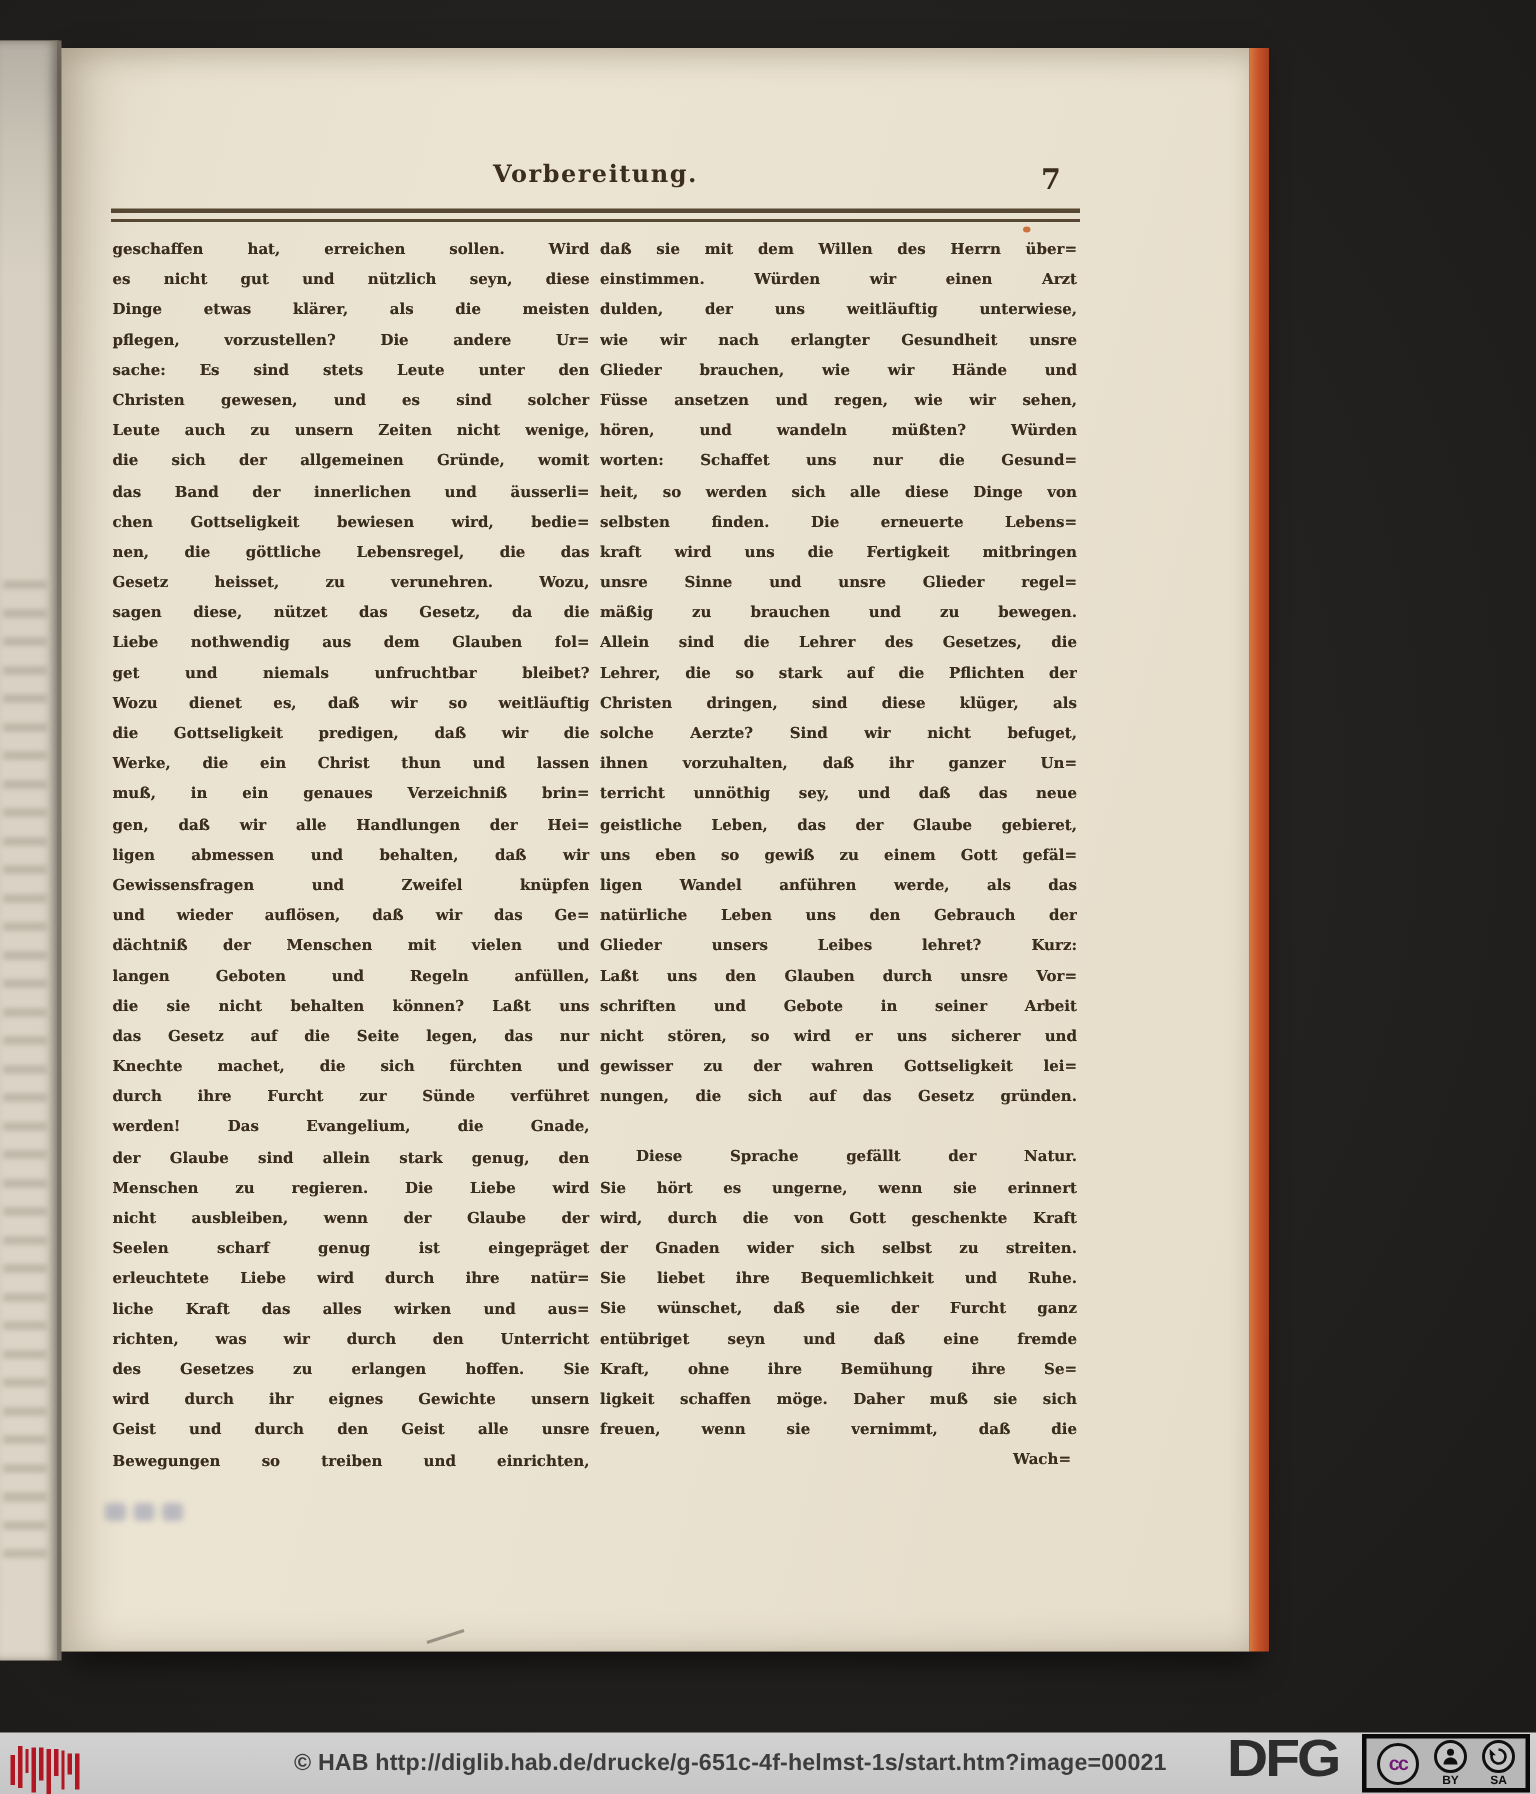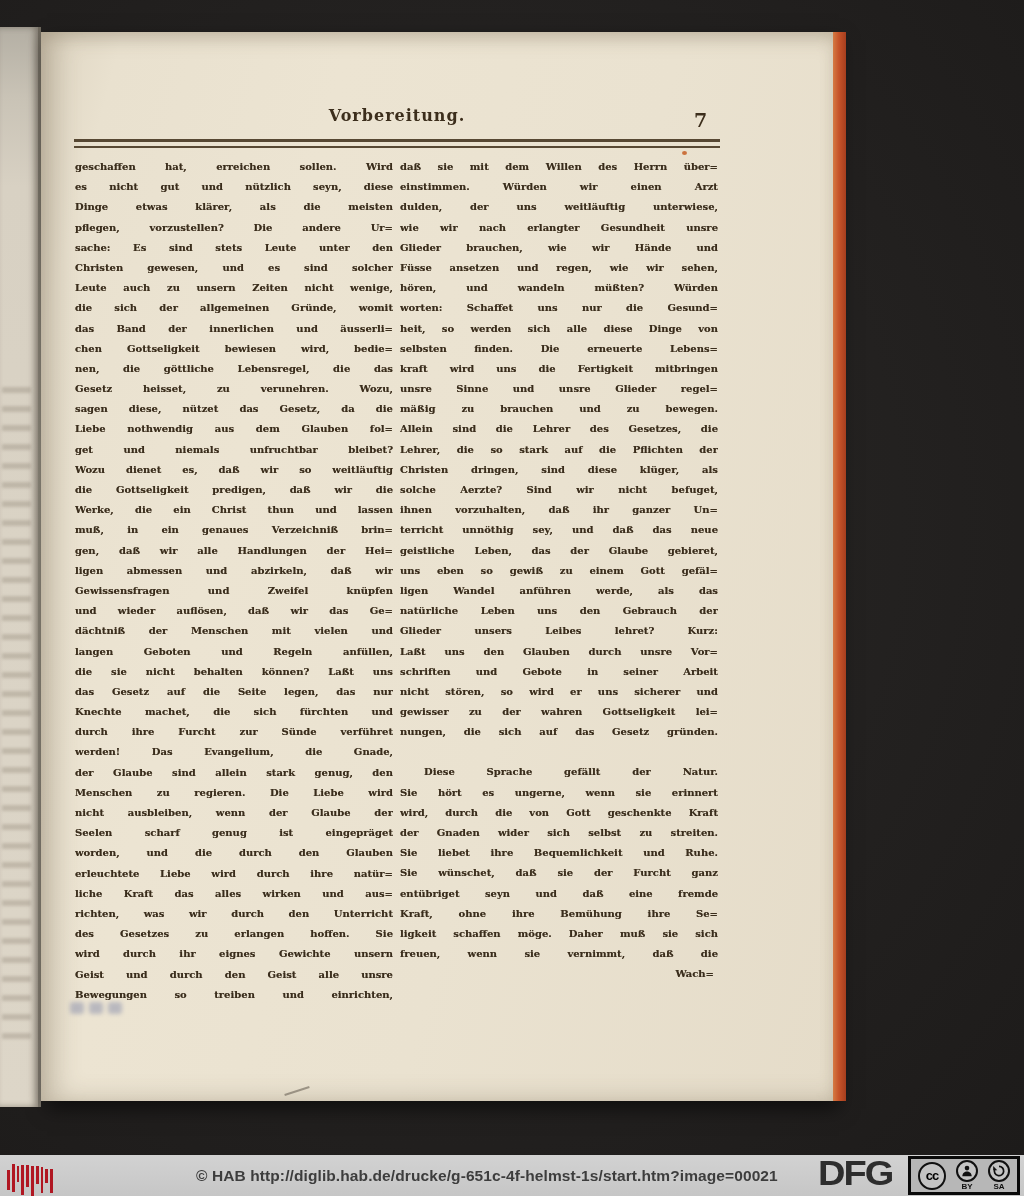--- a/index.html
+++ b/index.html
@@ -106,21 +106,21 @@
     font-family:"Liberation Sans",sans-serif;transform:scaleY(.92);
   }
   .cc-badge{
     position:absolute;left:908px;top:1px;width:112px;height:39px;
     background:#b7b7b7;border:3px solid #0a0a0a;box-sizing:border-box;
     display:flex;align-items:center;justify-content:space-around;padding:0 2px;
   }
   .cc-circle{
     width:28px;height:28px;border-radius:50%;border:2.5px solid #101010;box-sizing:border-box;
     display:flex;align-items:center;justify-content:center;
-    font-family:"Liberation Sans",sans-serif;font-weight:bold;font-size:13px;color:#000000;
+    font-family:"Liberation Sans",sans-serif;font-weight:bold;font-size:13px;color:#701a75;
     letter-spacing:-1px;background:#c4c4c4;
   }
   .cc-sub{display:flex;flex-direction:column;align-items:center;line-height:1;}
   .cc-sub .mini-circle{
     width:22px;height:22px;border-radius:50%;border:2px solid #101010;box-sizing:border-box;
     display:flex;align-items:center;justify-content:center;background:#c4c4c4;
   }
   .cc-sub .tag{
     font-family:"Liberation Sans",sans-serif;font-weight:bold;font-size:8px;color:#101010;margin-top:1px;
   }
@@ -157,35 +157,34 @@
     <div class="line">nen, die göttliche Lebensregel, die das</div>
     <div class="line">Gesetz heisset, zu verunehren. Wozu,</div>
     <div class="line">sagen diese, nützet das Gesetz, da die</div>
     <div class="line">Liebe nothwendig aus dem Glauben fol=</div>
     <div class="line">get und niemals unfruchtbar bleibet?</div>
     <div class="line">Wozu dienet es, daß wir so weitläuftig</div>
     <div class="line">die Gottseligkeit predigen, daß wir die</div>
     <div class="line">Werke, die ein Christ thun und lassen</div>
     <div class="line">muß, in ein genaues Verzeichniß brin=</div>
     <div class="line">gen, daß wir alle Handlungen der Hei=</div>
-    <div class="line">ligen abmessen und abzirkeln, daß wir</div>
+    <div class="line">ligen abmessen und behalten, daß wir</div>
     <div class="line">Gewissensfragen und Zweifel knüpfen</div>
     <div class="line">und wieder auflösen, daß wir das Ge=</div>
     <div class="line">dächtniß der Menschen mit vielen und</div>
     <div class="line">langen Geboten und Regeln anfüllen,</div>
     <div class="line">die sie nicht behalten können? Laßt uns</div>
     <div class="line">das Gesetz auf die Seite legen, das nur</div>
     <div class="line">Knechte machet, die sich fürchten und</div>
     <div class="line">durch ihre Furcht zur Sünde verführet</div>
     <div class="line">werden! Das Evangelium, die Gnade,</div>
     <div class="line">der Glaube sind allein stark genug, den</div>
     <div class="line">Menschen zu regieren. Die Liebe wird</div>
     <div class="line">nicht ausbleiben, wenn der Glaube der</div>
     <div class="line">Seelen scharf genug ist eingepräget</div>
-    <div class="line">worden, und die durch den Glauben</div>
     <div class="line">erleuchtete Liebe wird durch ihre natür=</div>
     <div class="line">liche Kraft das alles wirken und aus=</div>
     <div class="line">richten, was wir durch den Unterricht</div>
     <div class="line">des Gesetzes zu erlangen hoffen. Sie</div>
     <div class="line">wird durch ihr eignes Gewichte unsern</div>
     <div class="line">Geist und durch den Geist alle unsre</div>
     <div class="line">Bewegungen so treiben und einrichten,</div>
   </div>
 <div class="col col-right">
     <div class="line">daß sie mit dem Willen des Herrn über=</div>

